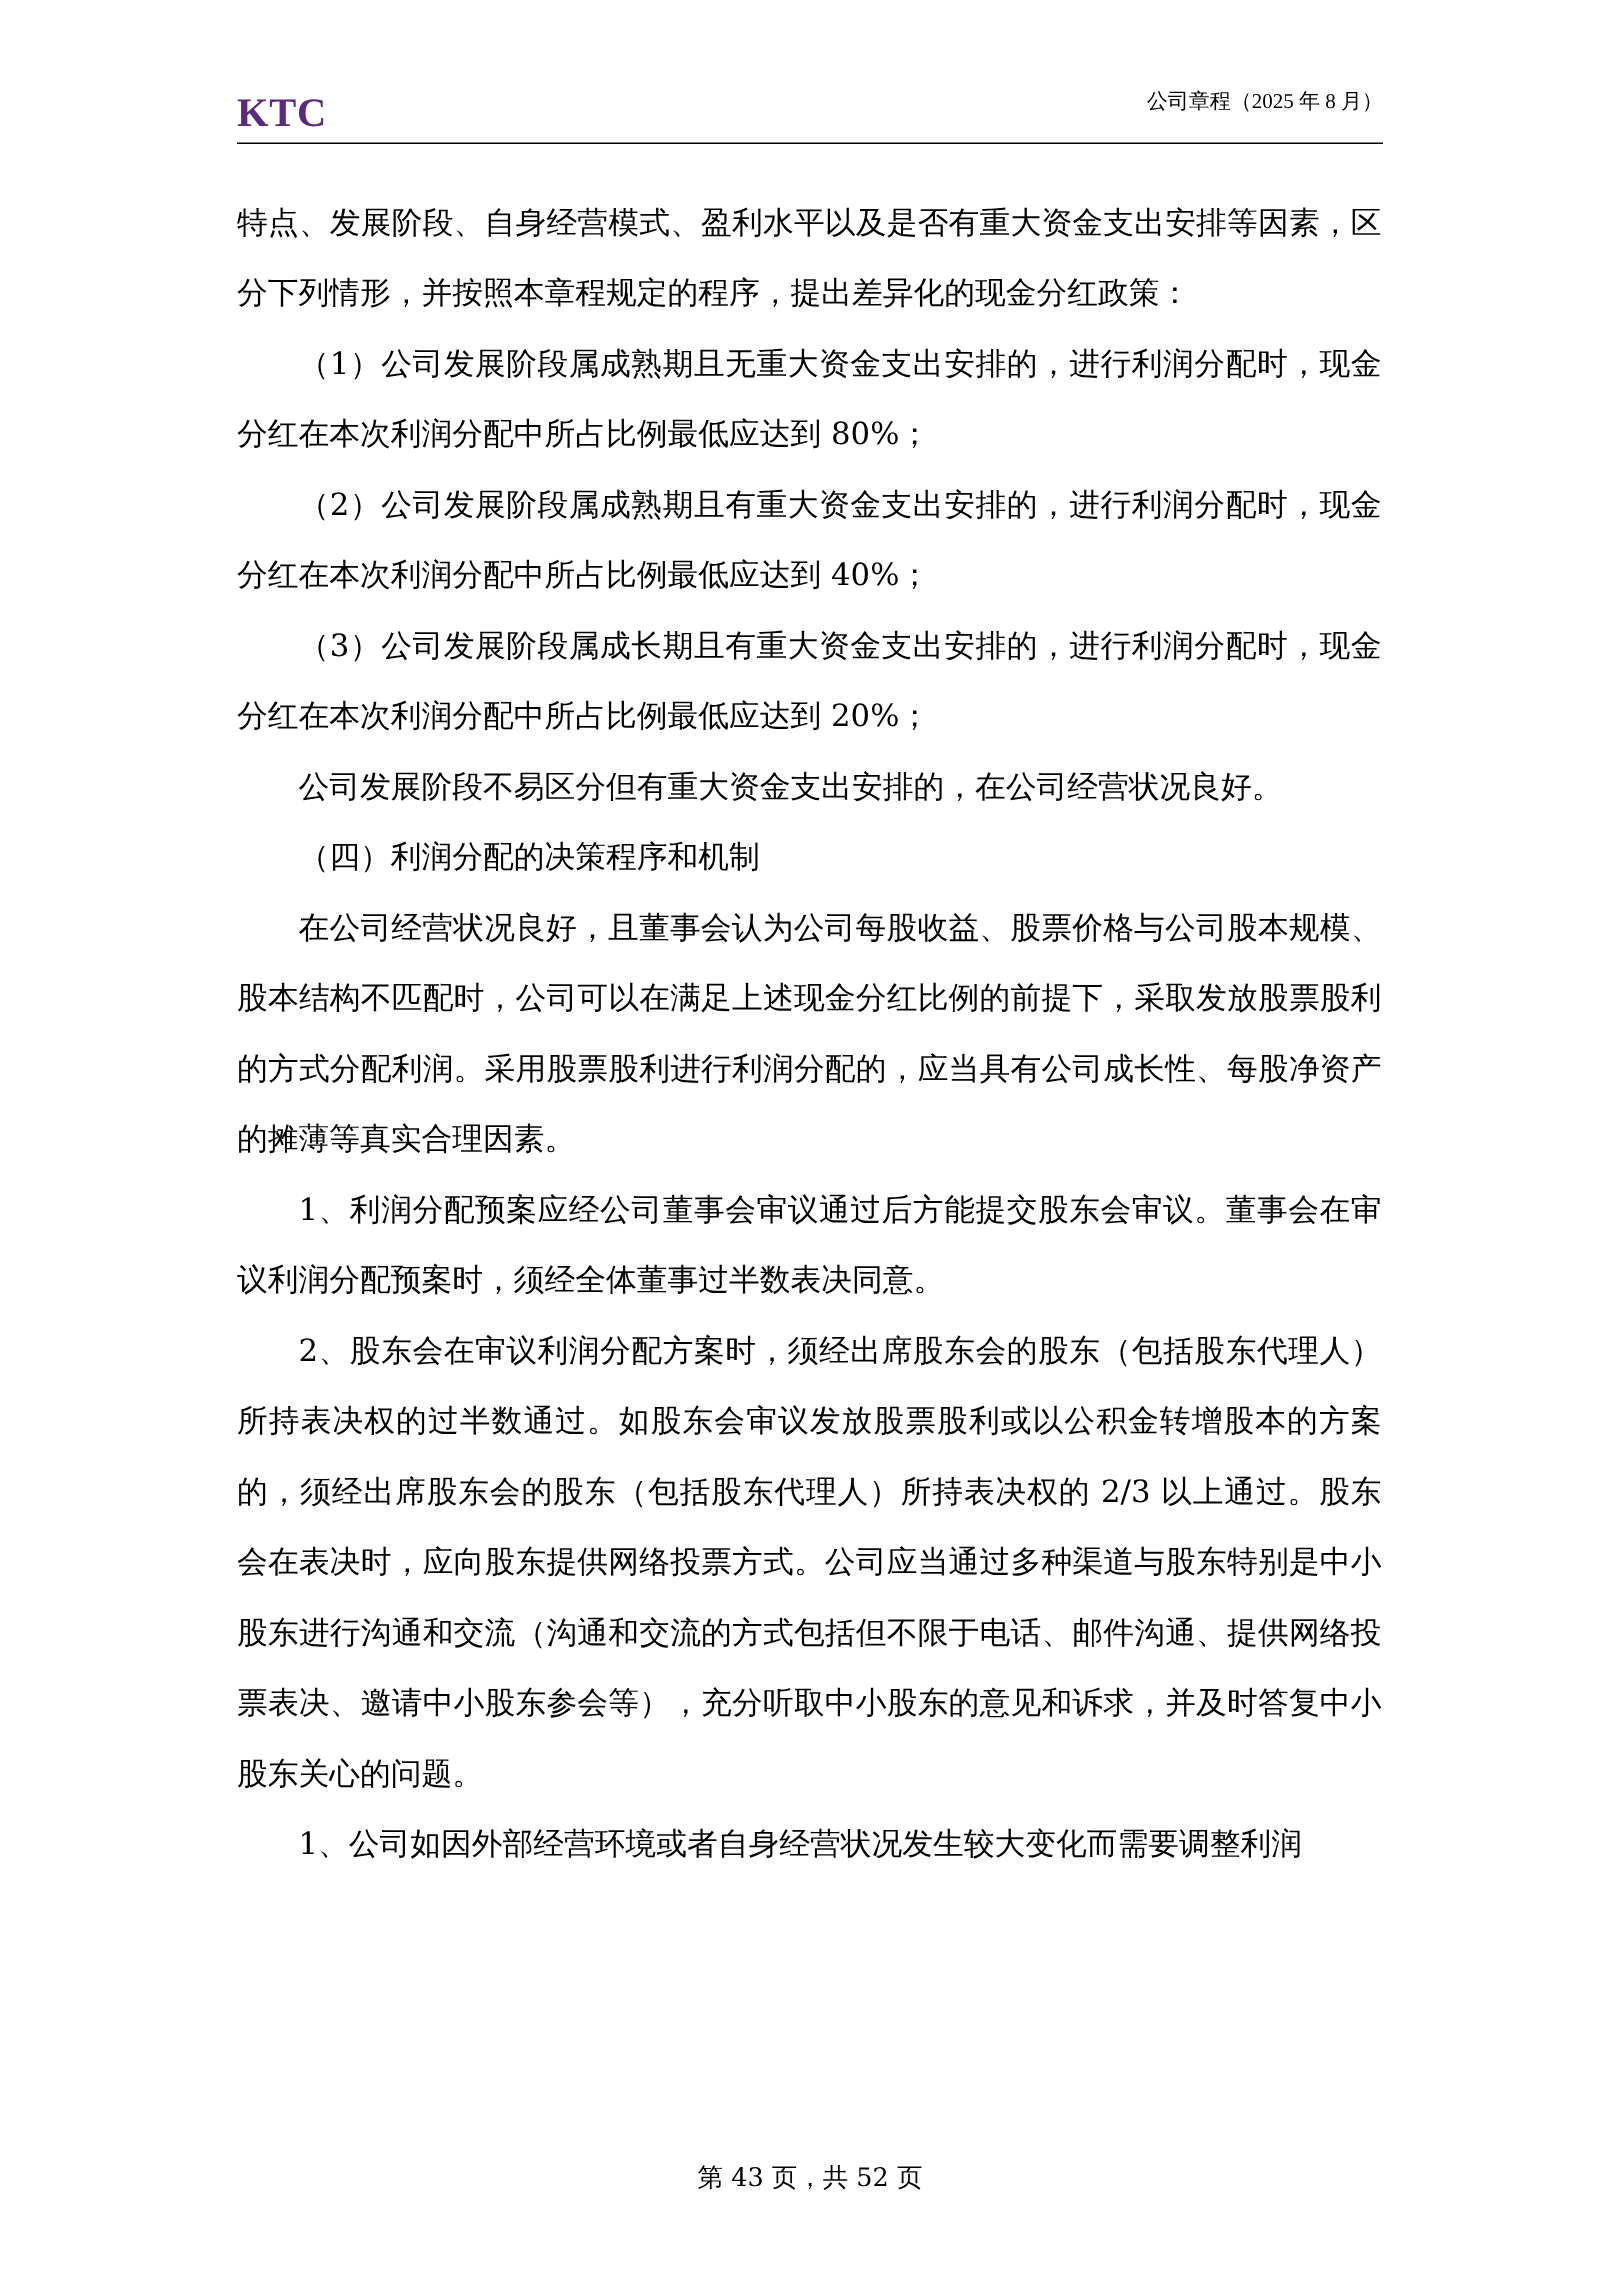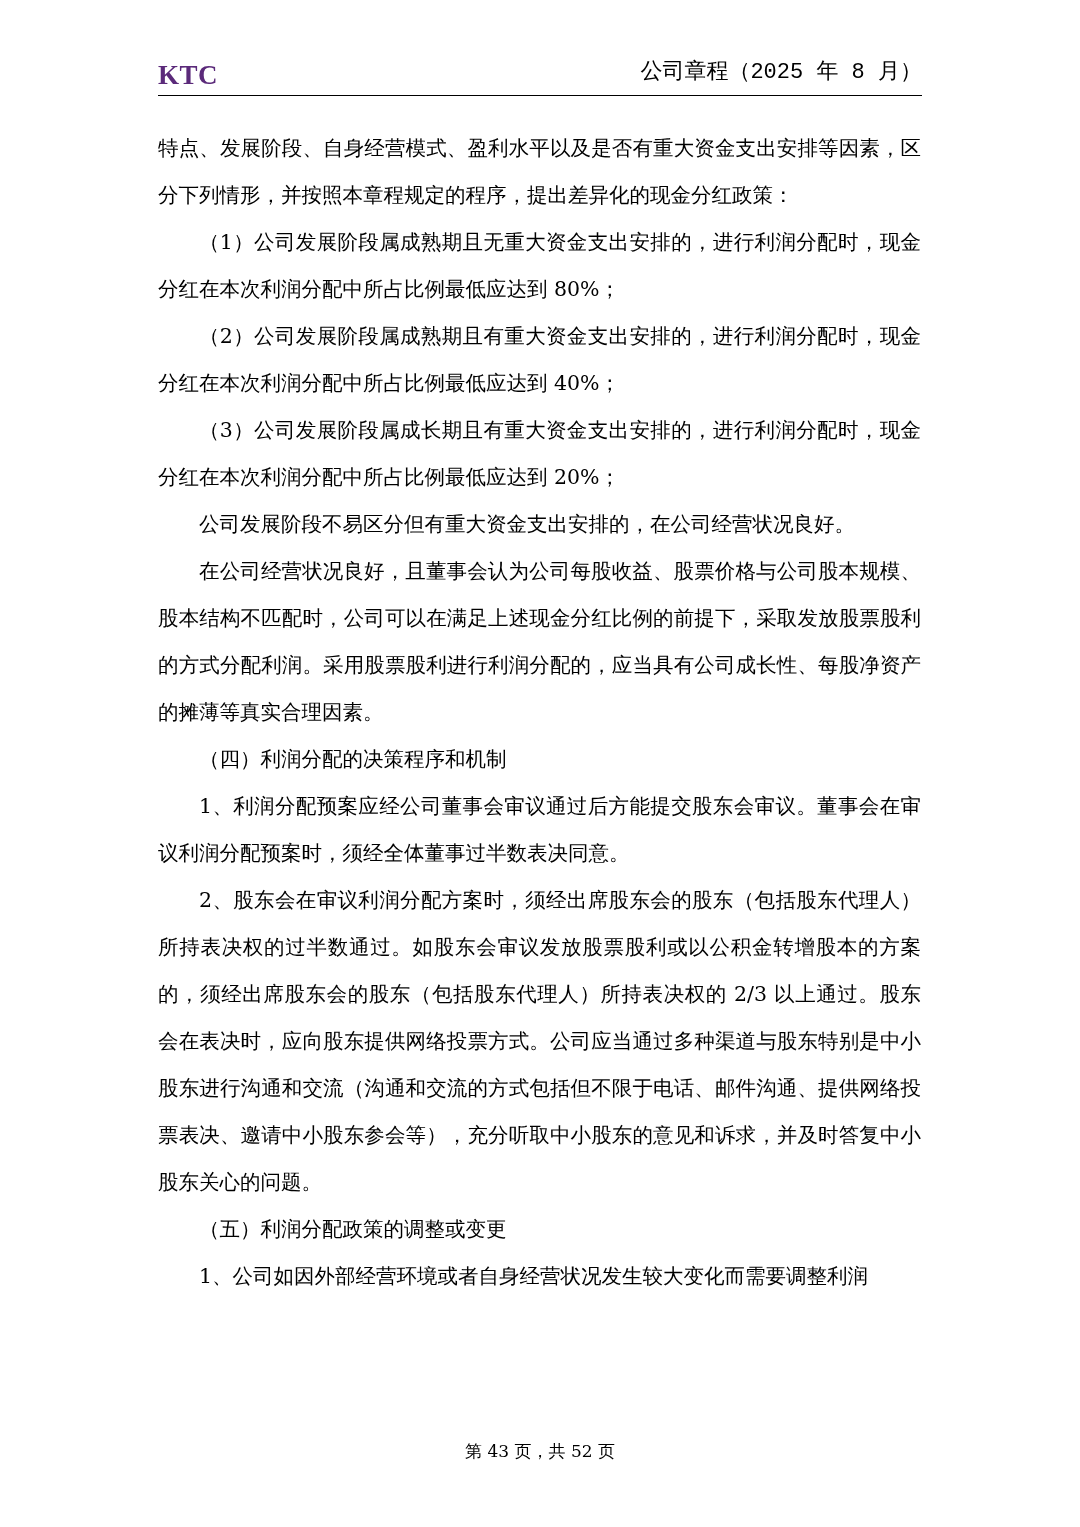--- a/index.html
+++ b/index.html
@@ -34,24 +34,24 @@
   }
   .logo {
     font-family: "Liberation Serif", "DejaVu Serif", serif;
     font-weight: bold;
     font-size: 27px;
     letter-spacing: 0.5px;
     color: #5b2a7a;
     line-height: 1;
   }
   .header-right {
-    font-size: 22px;
+    font-size: 14px;
     color: #000;
     line-height: 1;
-    font-family: Liberation Mono, monospace;
+    font-family: Liberation Serif, serif;
   }
   .content {
     position: absolute;
     top: 125px;
     left: 158px;
     width: 765px;
   }
   p {
     margin: 0 2px 0 0;
     font-size: 20.5px;
@@ -85,25 +85,24 @@
     <span class="logo">KTC</span>
     <span class="header-right">公司章程（2025 年 8 月）</span>
   </div>
 
   <div class="content">
     <p class="noindent">特点、发展阶段、自身经营模式、盈利水平以及是否有重大资金支出安排等因素，区分下列情形，并按照本章程规定的程序，提出差异化的现金分红政策：</p>
     <p class="indent">（1）公司发展阶段属成熟期且无重大资金支出安排的，进行利润分配时，现金分红在本次利润分配中所占比例最低应达到 80%；</p>
     <p class="indent">（2）公司发展阶段属成熟期且有重大资金支出安排的，进行利润分配时，现金分红在本次利润分配中所占比例最低应达到 40%；</p>
     <p class="indent">（3）公司发展阶段属成长期且有重大资金支出安排的，进行利润分配时，现金分红在本次利润分配中所占比例最低应达到 20%；</p>
     <p class="indent">公司发展阶段不易区分但有重大资金支出安排的，在公司经营状况良好。</p>
+    <p class="indent">（四）利润分配的决策程序和机制</p>
     <p class="indent">在公司经营状况良好，且董事会认为公司每股收益、股票价格与公司股本规模、股本结构不匹配时，公司可以在满足上述现金分红比例的前提下，采取发放股票股利的方式分配利润。采用股票股利进行利润分配的，应当具有公司成长性、每股净资产的摊薄等真实合理因素。</p>
-    <p class="indent">（四）利润分配的决策程序和机制</p>
     <p class="indent">1、利润分配预案应经公司董事会审议通过后方能提交股东会审议。董事会在审议利润分配预案时，须经全体董事过半数表决同意。</p>
     <p class="indent">2、股东会在审议利润分配方案时，须经出席股东会的股东（包括股东代理人）所持表决权的过半数通过。如股东会审议发放股票股利或以公积金转增股本的方案的，须经出席股东会的股东（包括股东代理人）所持表决权的 2/3 以上通过。股东会在表决时，应向股东提供网络投票方式。公司应当通过多种渠道与股东特别是中小股东进行沟通和交流（沟通和交流的方式包括但不限于电话、邮件沟通、提供网络投票表决、邀请中小股东参会等），充分听取中小股东的意见和诉求，并及时答复中小股东关心的问题。</p>
-    <p class="indent">（五）利润分配政策的调整或变更</p>
     <p class="indent">1、公司如因外部经营环境或者自身经营状况发生较大变化而需要调整利润</p>
   </div>
 
   <div class="footer">
     <span>第 43 页，共 52 页</span>
   </div>
 
 </div>
 
 </body></html>

